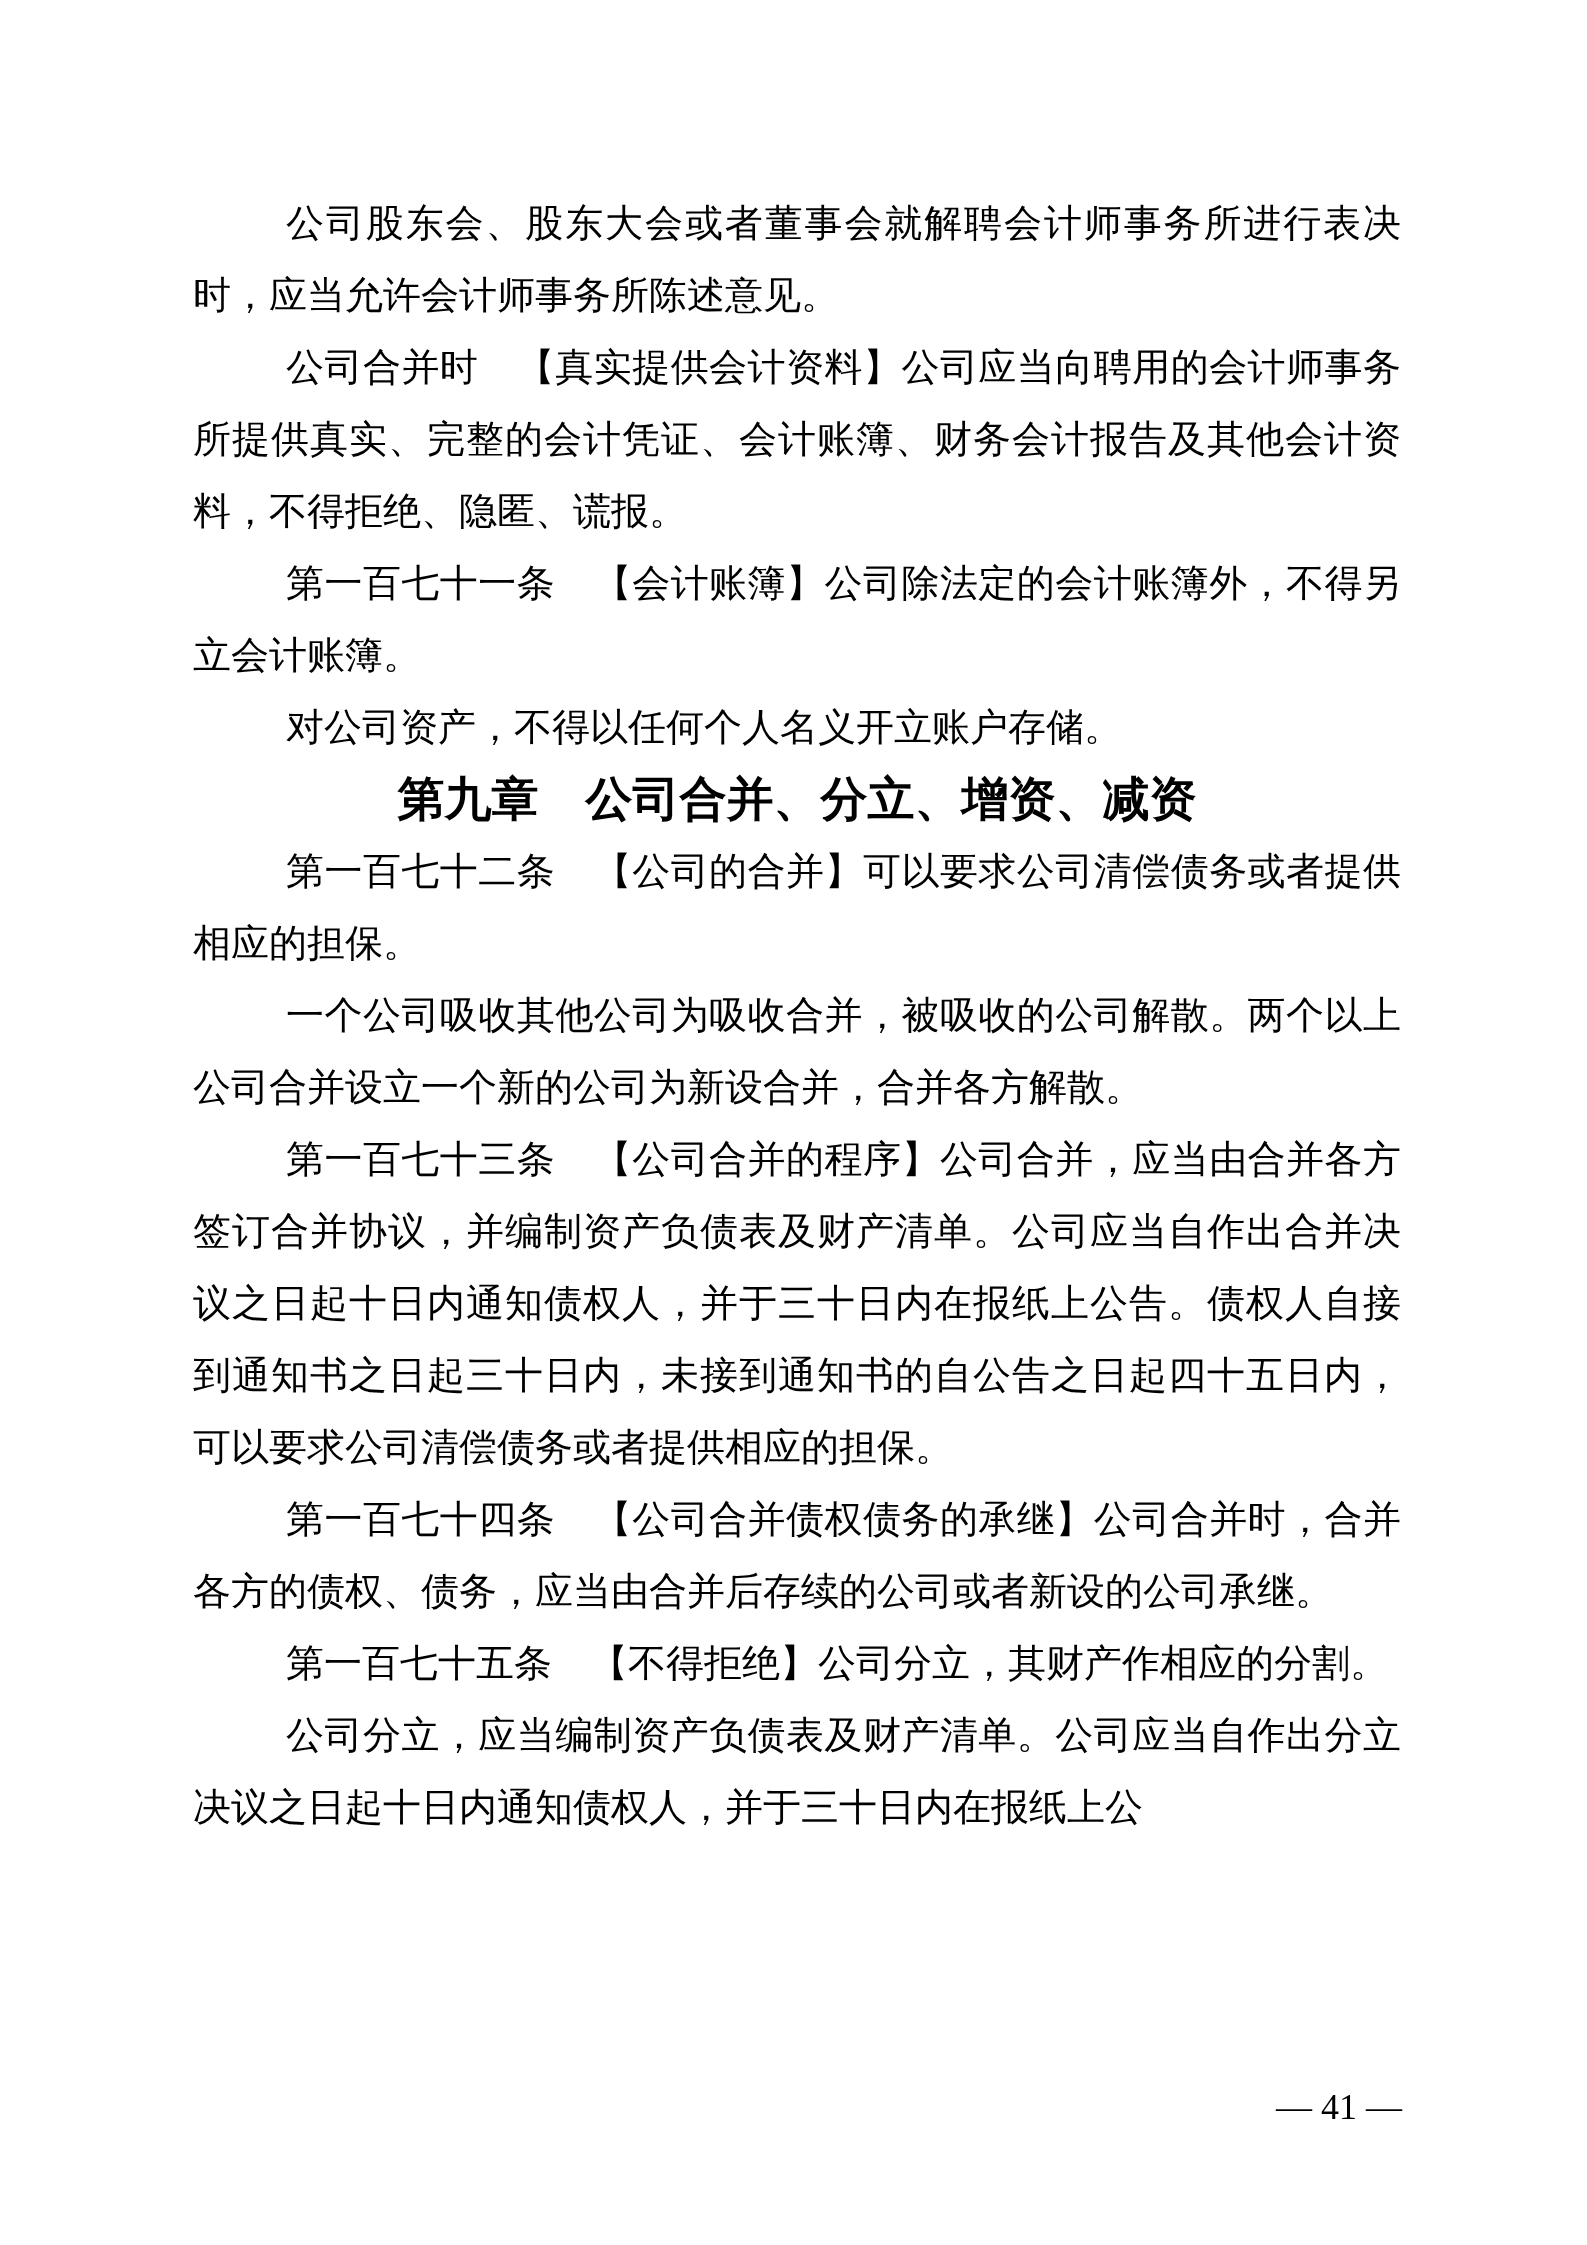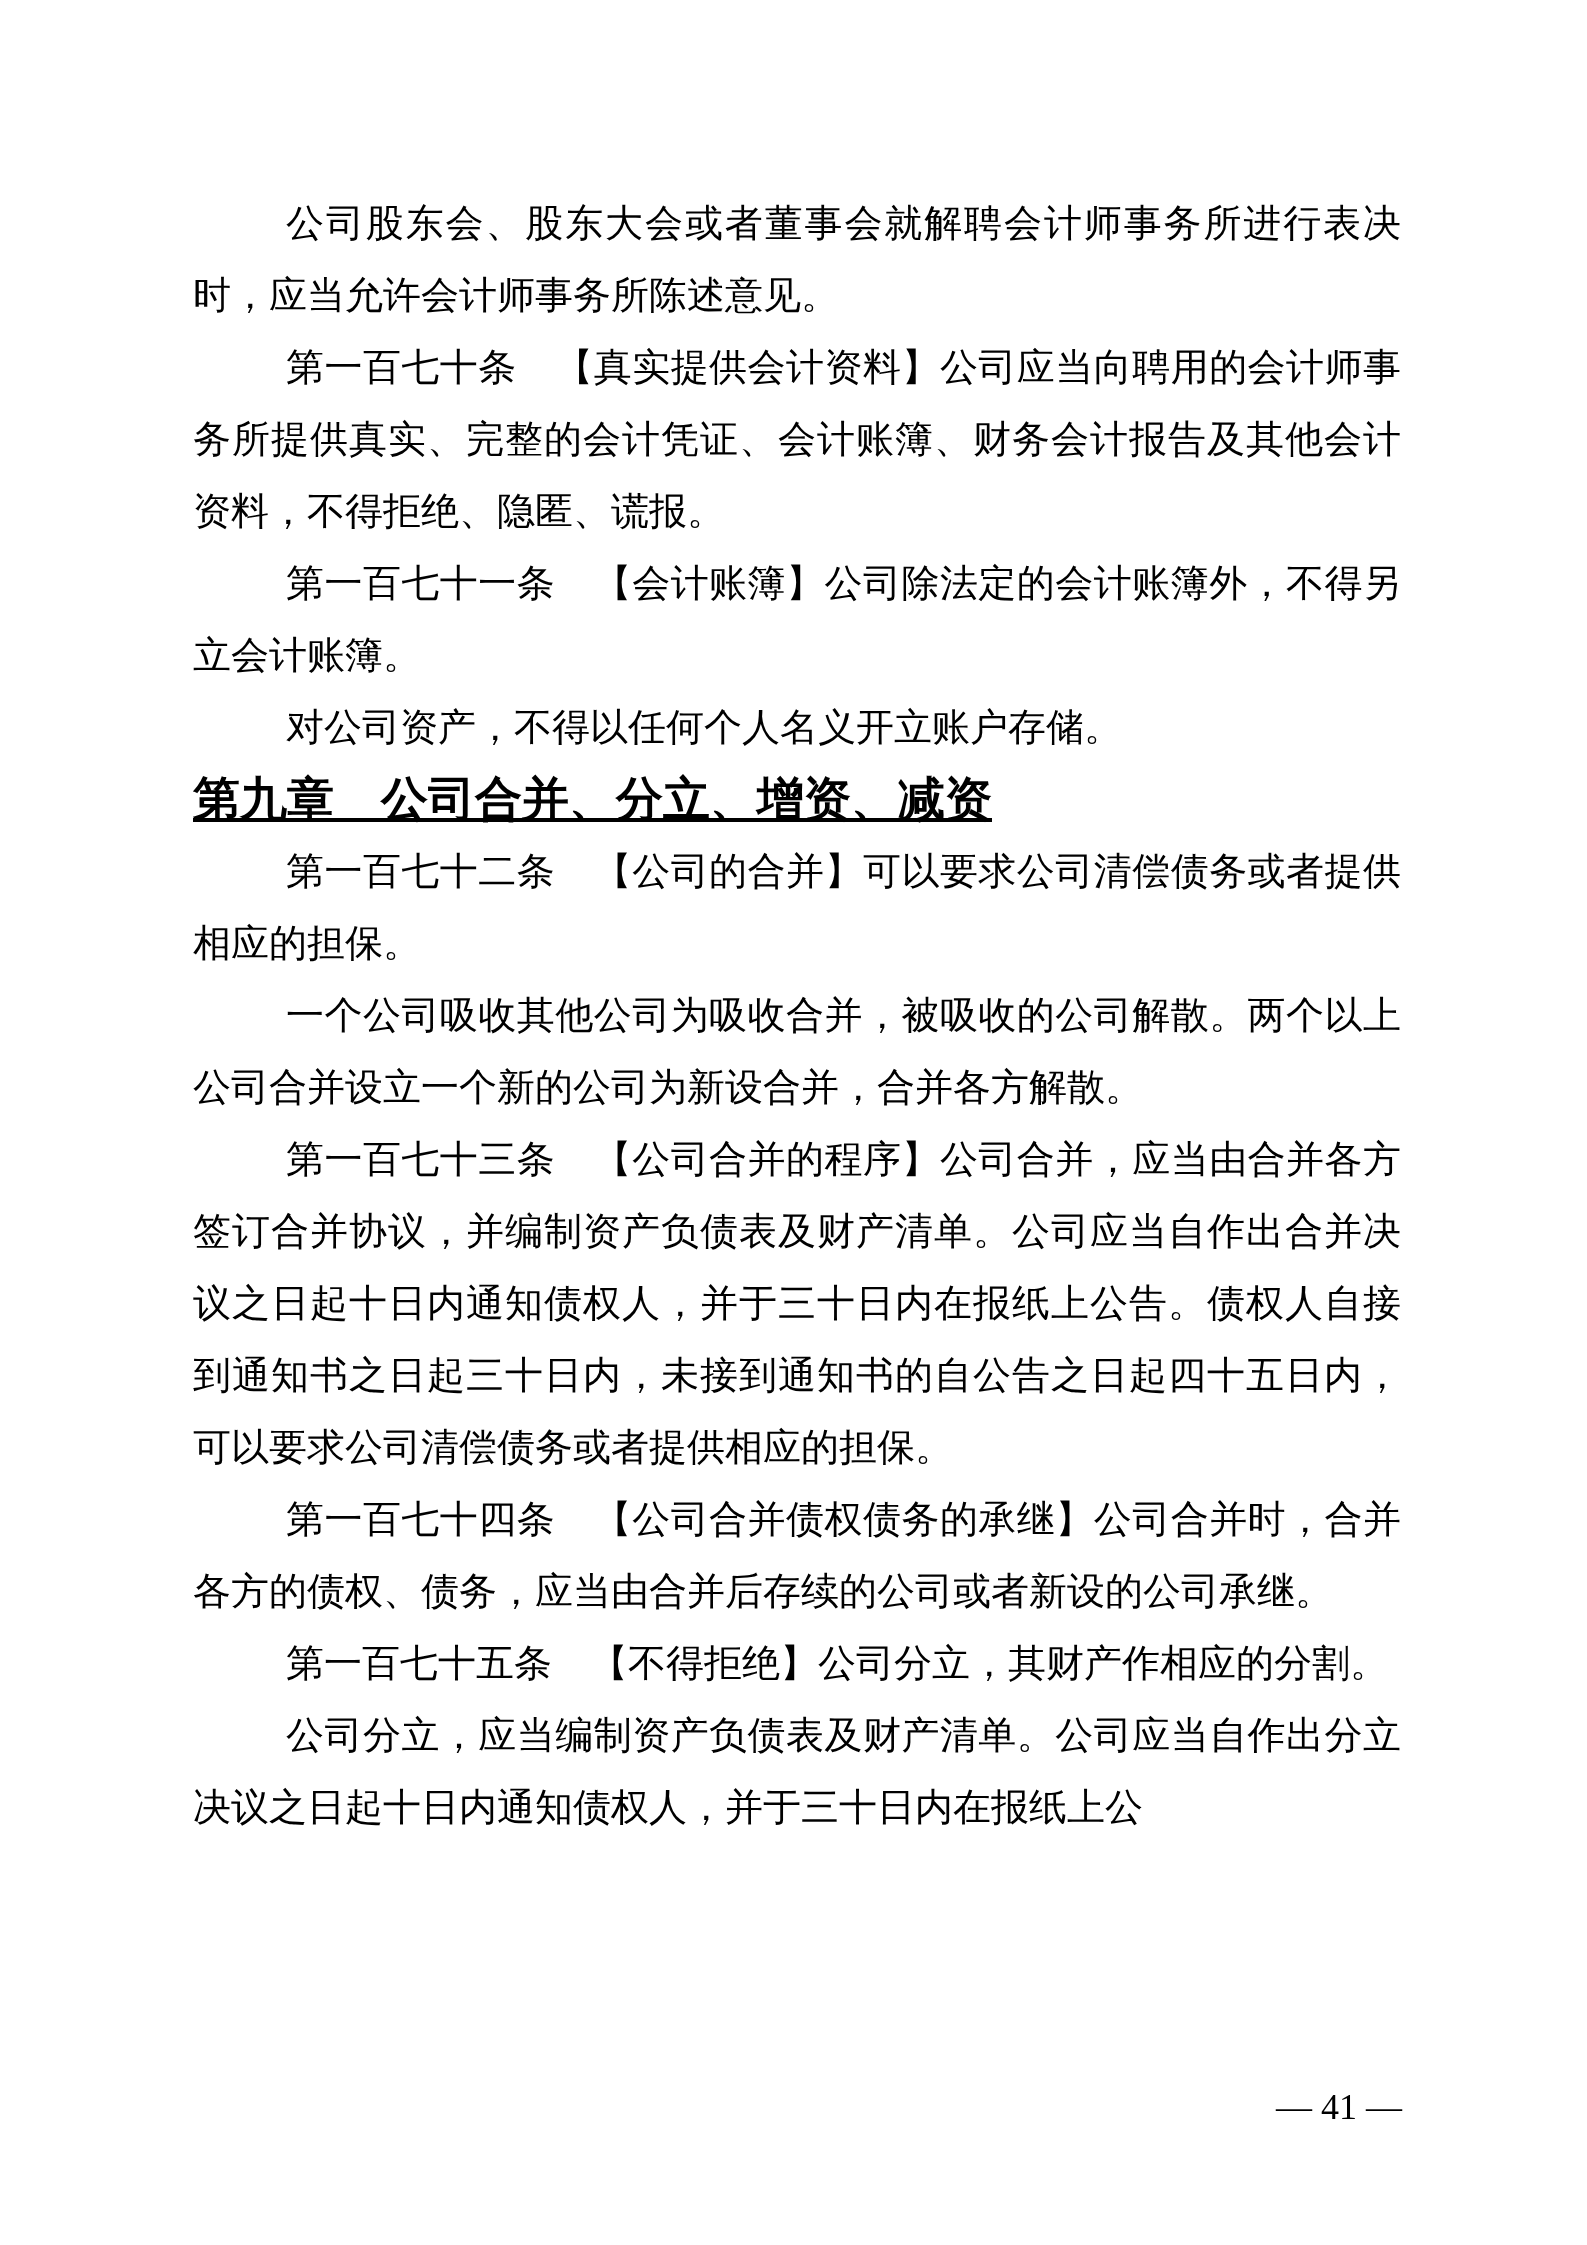--- a/index.html
+++ b/index.html
@@ -32,42 +32,41 @@
     text-justify: inter-ideograph;
     text-indent: 93px;
     word-break: break-all;
   }
   .chapter-heading {
     margin: 0;
     padding: 0;
     font-size: 47px;
     line-height: 72px;
     font-weight: 700;
-    text-align: left;
+    text-align: center;
     text-indent: 0;
     font-family: "Liberation Sans", "DejaVu Sans", sans-serif;
-    text-decoration: underline;
   }
   .page-number {
     position: absolute;
     top: 2078px;
     right: 185px;
     font-size: 36px;
     line-height: 58px;
     white-space: nowrap;
     font-family: "Liberation Serif", "DejaVu Serif", serif;
   }
 </style>
 </head>
 <body>
 
 <div class="page">
   <div class="text-block">
     <p class="para">公司股东会、股东大会或者董事会就解聘会计师事务所进行表决时，应当允许会计师事务所陈述意见。</p>
-    <p class="para">第一百七十条　【真实提供会计资料】公司应当向聘用的会计师事务所提供真实、完整的会计凭证、会计账簿、财务会计报告及其他会计资料，不得拒绝、隐匿、谎报。</p>
+    <p class="para">公司合并时　【真实提供会计资料】公司应当向聘用的会计师事务所提供真实、完整的会计凭证、会计账簿、财务会计报告及其他会计资料，不得拒绝、隐匿、谎报。</p>
     <p class="para">第一百七十一条　【会计账簿】公司除法定的会计账簿外，不得另立会计账簿。</p>
     <p class="para">对公司资产，不得以任何个人名义开立账户存储。</p>
     <h2 class="chapter-heading">第九章　公司合并、分立、增资、减资</h2>
     <p class="para">第一百七十二条　【公司的合并】可以要求公司清偿债务或者提供相应的担保。</p>
     <p class="para">一个公司吸收其他公司为吸收合并，被吸收的公司解散。两个以上公司合并设立一个新的公司为新设合并，合并各方解散。</p>
     <p class="para">第一百七十三条　【公司合并的程序】公司合并，应当由合并各方签订合并协议，并编制资产负债表及财产清单。公司应当自作出合并决议之日起十日内通知债权人，并于三十日内在报纸上公告。债权人自接到通知书之日起三十日内，未接到通知书的自公告之日起四十五日内，可以要求公司清偿债务或者提供相应的担保。</p>
     <p class="para">第一百七十四条　【公司合并债权债务的承继】公司合并时，合并各方的债权、债务，应当由合并后存续的公司或者新设的公司承继。</p>
     <p class="para">第一百七十五条　【不得拒绝】公司分立，其财产作相应的分割。</p>
     <p class="para">公司分立，应当编制资产负债表及财产清单。公司应当自作出分立决议之日起十日内通知债权人，并于三十日内在报纸上公</p>
   </div>

